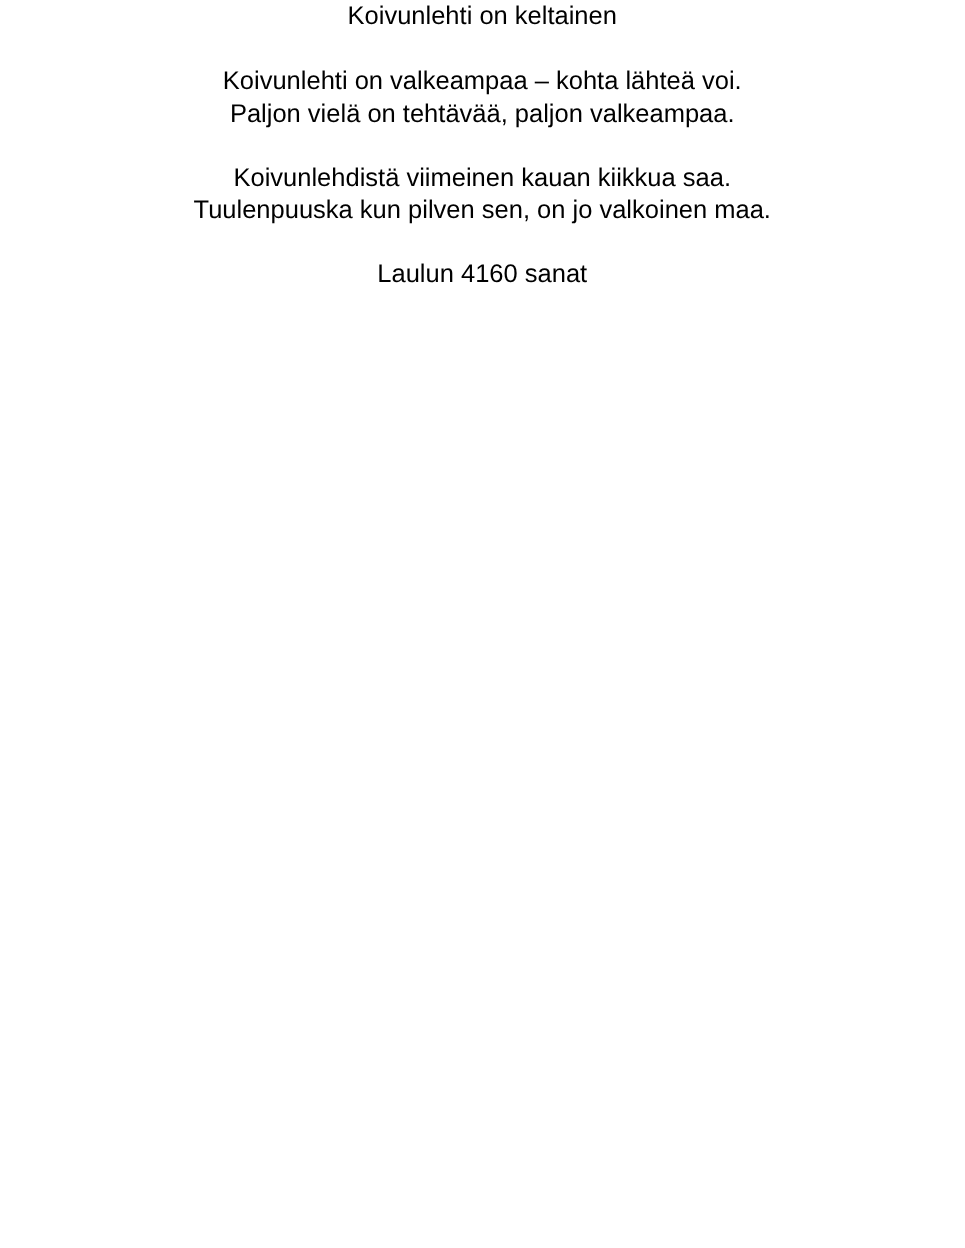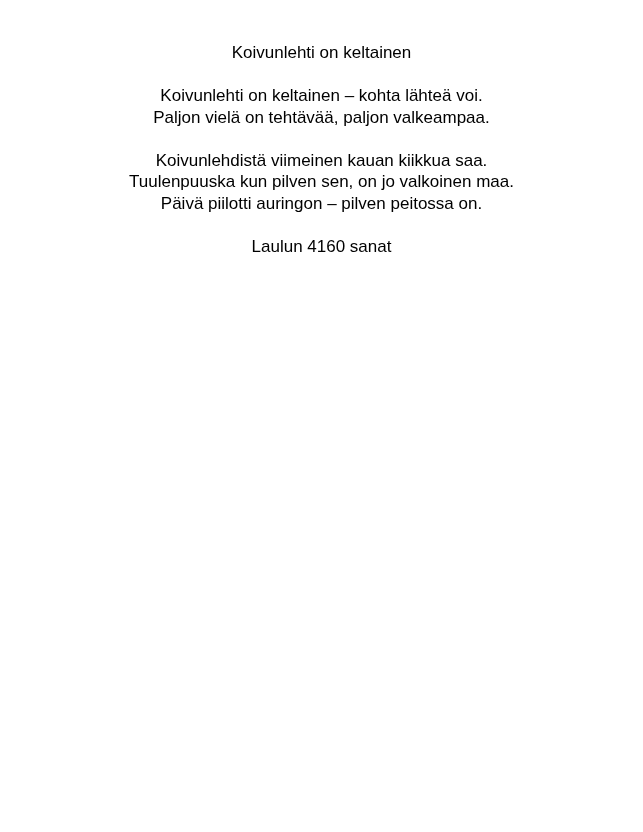--- a/index.html
+++ b/index.html
@@ -7,21 +7,20 @@
     padding: 0;
     background: #ffffff;
   }
   .page {
     position: relative;
     width: 643px;
     height: 832px;
     background: #ffffff;
     overflow: hidden;
     box-sizing: border-box;
-    padding-top: 42px;
     font-family: "Liberation Sans", "DejaVu Sans", sans-serif;
     font-size: 17px;
     line-height: 21.5px;
     color: #000000;
     text-align: center;
     border-radius: 21px;
   }
   .title {
     font-size: 17px;
     font-weight: normal;
@@ -38,25 +37,24 @@
   }
 </style>
 </head>
 <body>
 
 <div class="page">
 
   <h1 class="title">Koivunlehti on keltainen</h1>
 
   <div class="stanza">
-    <div class="line">Koivunlehti on keltainen – kohta lähteä voi.</div>
+    <div class="line">Koivunlehti on valkeampaa – kohta lähteä voi.</div>
     <div class="line">Paljon vielä on tehtävää, paljon valkeampaa.</div>
   </div>
 
   <div class="stanza">
     <div class="line">Koivunlehdistä viimeinen kauan kiikkua saa.</div>
     <div class="line">Tuulenpuuska kun pilven sen, on jo valkoinen maa.</div>
-    <div class="line">Päivä piilotti auringon – pilven peitossa on.</div>
   </div>
 
   <div class="line footer-line">Laulun 4160 sanat</div>
 
 </div>
 
 </body></html>

